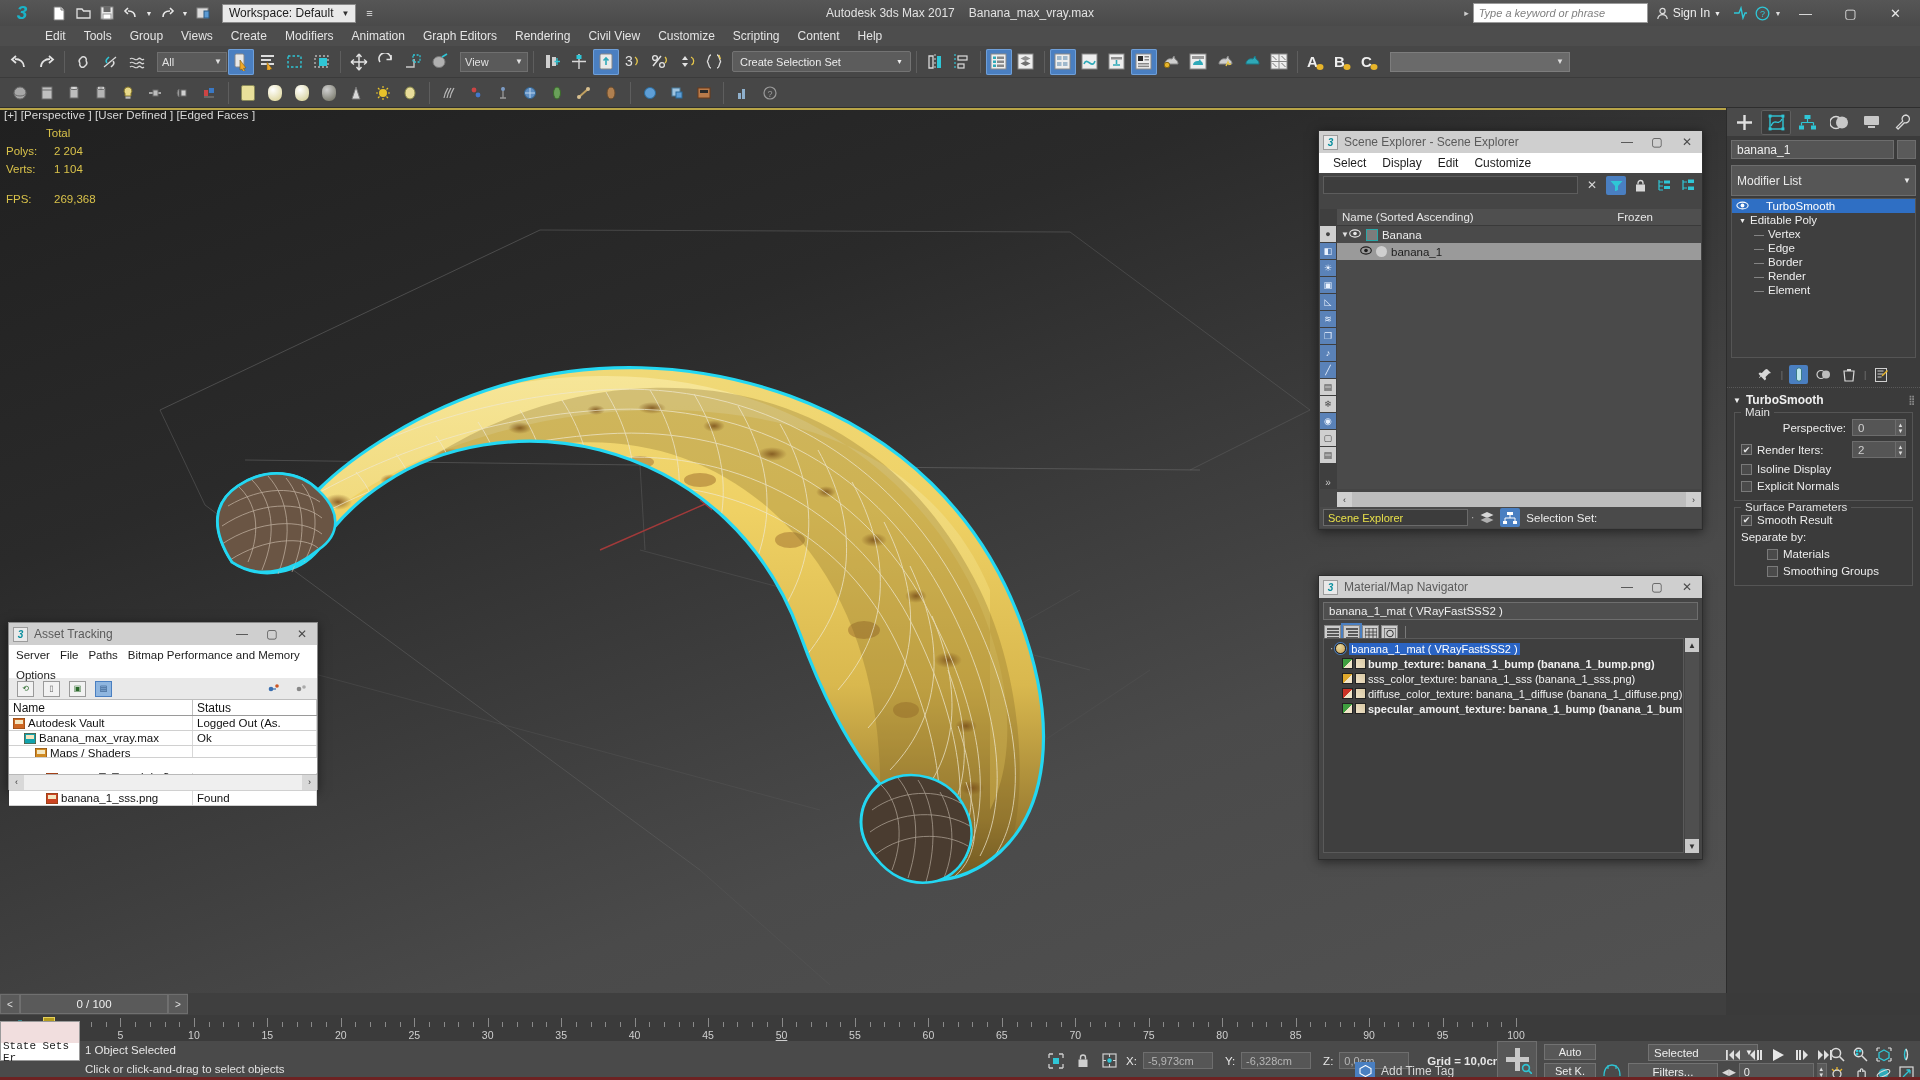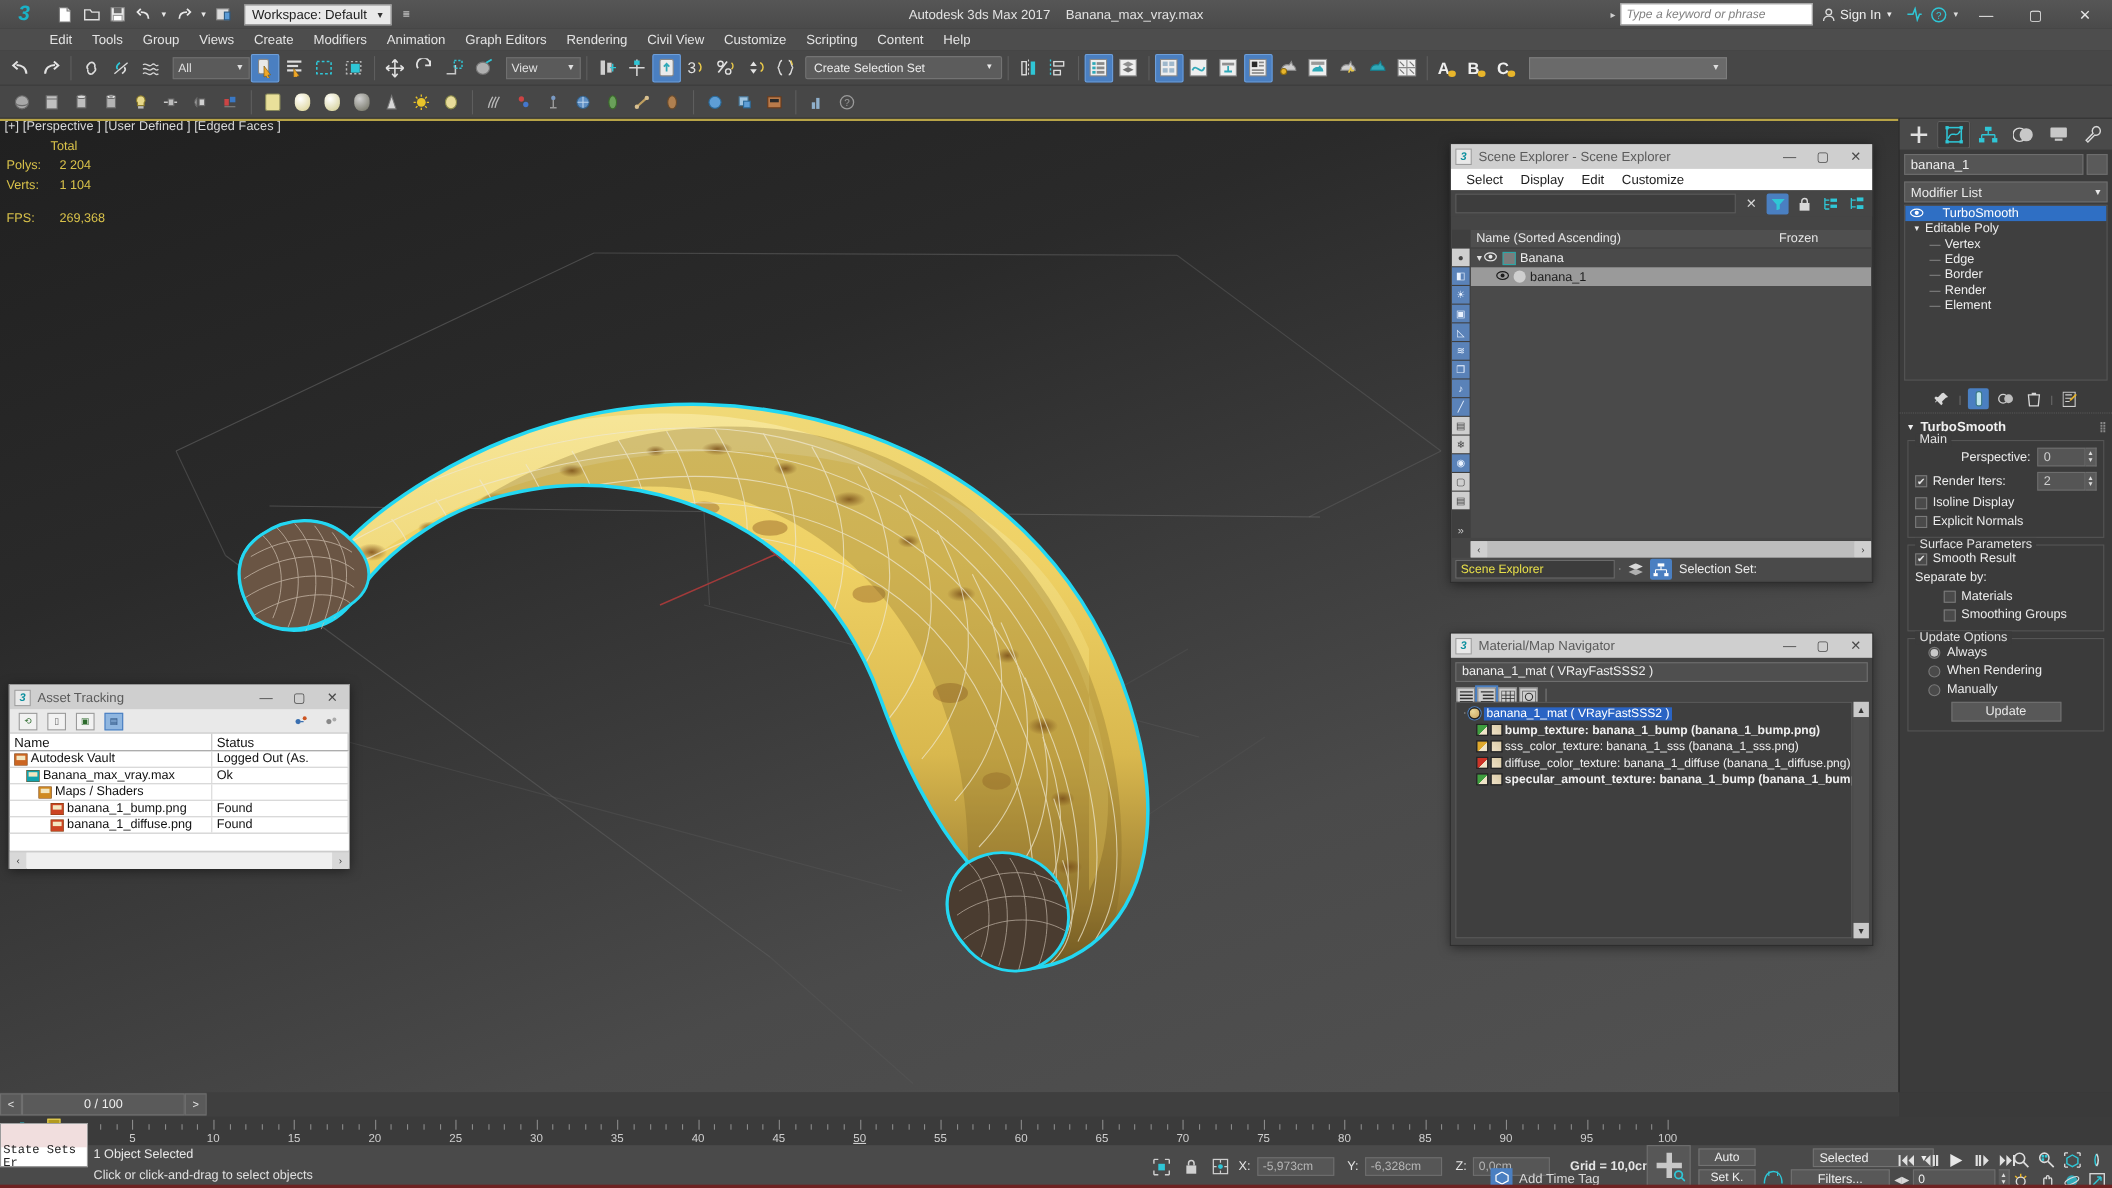--- a/index.html
+++ b/index.html
@@ -166,21 +166,21 @@
   .ficon{width:12px;height:11px;margin-right:3px;flex:none;}
 
   
   .cmdpanel{position:absolute;left:1726px;top:108px;width:194px;height:885px;background:#3b3b3b;border-left:1px solid #2c2c2c;}
   .cp-tabs{display:flex;height:28px;background:#4a4a4a;align-items:center;padding:0 2px;gap:1px;}
   .cp-tab{flex:1;height:25px;display:flex;align-items:center;justify-content:center;color:#d6d6d6;font-size:13px;border-radius:2px;}
   .cp-tab.on{background:#3b3b3b;box-shadow:inset 0 0 0 1px #5f5f5f;}
   .cp-name{display:flex;align-items:center;gap:3px;padding:4px 4px;}
   .cp-name .nm{flex:1;height:19px;background:#555;border:1px solid #6d6d6d;color:#eee;font-size:12px;display:flex;align-items:center;padding-left:5px;}
   .cp-name .sw{width:19px;height:19px;background:#5a5a5a;border:1px solid #6d6d6d;}
-  .cp-modlist{margin:2px 4px;height:19px;background:#565656;border:1px solid #6d6d6d;display:flex;align-items:center;padding-left:5px;font-size:12px;color:#eaeaea;}
+  .cp-modlist{margin:2px 4px;height:31px;background:#565656;border:1px solid #6d6d6d;display:flex;align-items:center;padding-left:5px;font-size:12px;color:#eaeaea;}
   .cp-modlist .car{margin-left:auto;padding-right:4px;font-size:8px;}
   .cp-stack{margin:2px 4px;background:#3f3f3f;border:1px solid #555;height:160px;overflow:hidden;}
   .stk-row{height:14px;display:flex;align-items:center;font-size:11.5px;color:#ededed;padding-left:3px;}
   .stk-row.on{background:#2f6fc4;color:#fff;}
   .stk-eye{width:15px;text-align:center;font-size:9px;}
   .cp-stkbtns{display:flex;align-items:center;justify-content:center;gap:6px;height:26px;margin-top:4px;border-bottom:1px dotted #5a5a5a;}
   .sb{width:19px;height:19px;display:flex;align-items:center;justify-content:center;color:#d8d8d8;font-size:12px;border-radius:2px;}
   .sb.on{background:#4a7fc1;}
   .roll-title{display:flex;align-items:center;gap:5px;padding:5px 4px 3px 6px;font-weight:bold;font-size:12px;color:#f0f0f0;}
   .grpbox{margin:2px 7px 6px 7px;border:1px solid #555;padding:6px 6px 8px 6px;position:relative;}
@@ -1151,20 +1151,27 @@
   <div class="win" style="left:8px;top:622px;width:310px;height:168px;background:#f0f0f0;border:1px solid #8a8a8a;">
     <div class="win-title">
       <div class="logo">3</div>
       <div class="t">Asset Tracking</div>
       <div class="btns">
         <div>—</div>
         <div>▢</div>
         <div class="cl">✕</div>
       </div>
     </div>
+    <div class="win-menu" style="height:33px;flex-wrap:wrap;align-content:flex-start;padding-left:2px;" id="at-menu">
+        <span style="padding: 0px 5px; font-size: 11.5px;">Server</span>
+        <span style="padding: 0px 5px; font-size: 11.5px;">File</span>
+        <span style="padding: 0px 5px; font-size: 11.5px;">Paths</span>
+        <span style="padding: 0px 5px; font-size: 11.5px;">Bitmap Performance and Memory</span>
+        <span style="padding: 0px 5px; font-size: 11.5px;">Options</span>
+      </div>
     <div class="at-tools">
       <div class="at-ic">⟲</div>
       <div class="at-ic" style="color:#666;">▯</div>
       <div class="at-ic" style="color:#2b6a2b;">▣</div>
       <div class="at-ic on" style="color:#244a7a;">▤</div>
       <div style="margin-left:auto;display:flex;gap:10px;">
         <div class="at-ic" style="border:none;background:transparent;">
           <svg width="14" height="12" viewBox="0 0 14 12">
               <circle cx="4" cy="6" r="2.3" fill="#3a6fb0"></circle>
               <circle cx="10" cy="3" r="1.8" fill="#cc5522"></circle>
@@ -1435,38 +1442,20 @@
       <div class="prow" style="padding-left:26px;">
         <span class="chk"></span>
         <span>Materials</span>
       </div>
       <div class="prow" style="padding-left:26px;margin-bottom:0;">
         <span class="chk"></span>
         <span>Smoothing Groups</span>
       </div>
     </div>
 
-    <div class="grpbox">
-      <div class="gt">Update Options</div>
-      <div class="prow" style="padding-left:12px;">
-        <span class="rad on"></span>
-        <span>Always</span>
-      </div>
-      <div class="prow" style="padding-left:12px;">
-        <span class="rad"></span>
-        <span>When Rendering</span>
-      </div>
-      <div class="prow" style="padding-left:12px;">
-        <span class="rad"></span>
-        <span>Manually</span>
-      </div>
-      <div class="cbtn">
-        <span>Update</span>
-      </div>
-    </div>
   </div>
 
   <div class="frameband">
     <div class="fr-arrow">
       <span>&lt;</span>
       </div>
     <div class="fr-box">
       <span>0 / 100</span>
       </div>
     <div class="fr-arrow">

